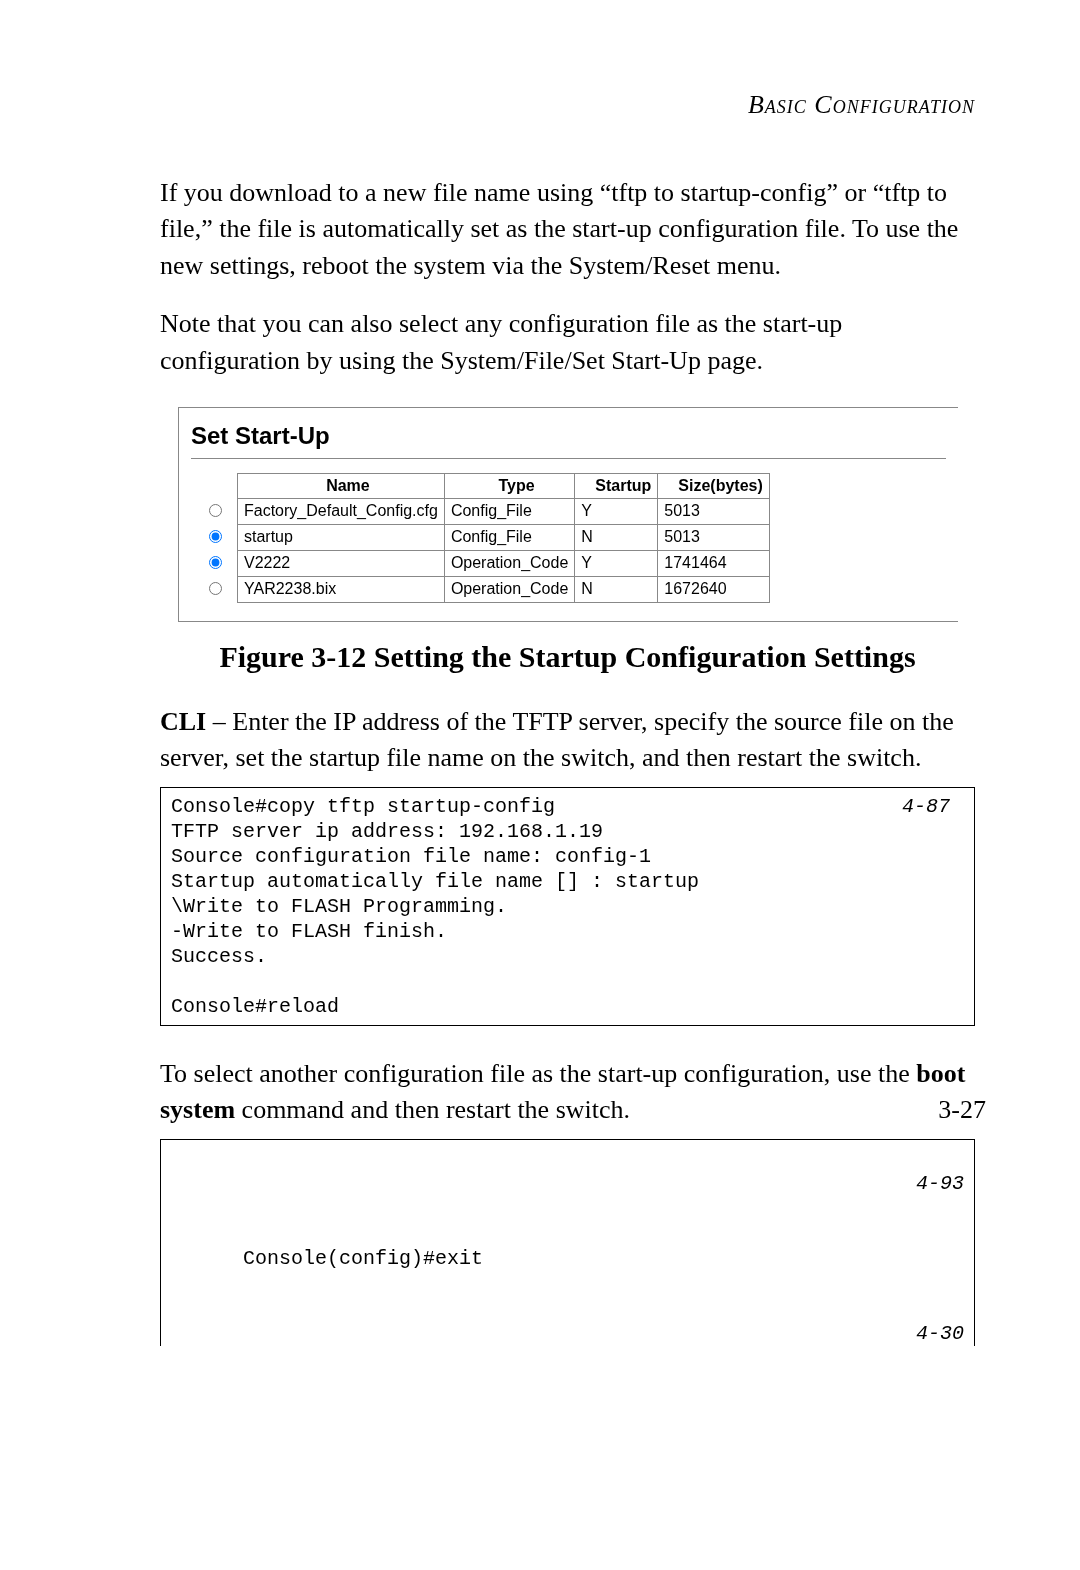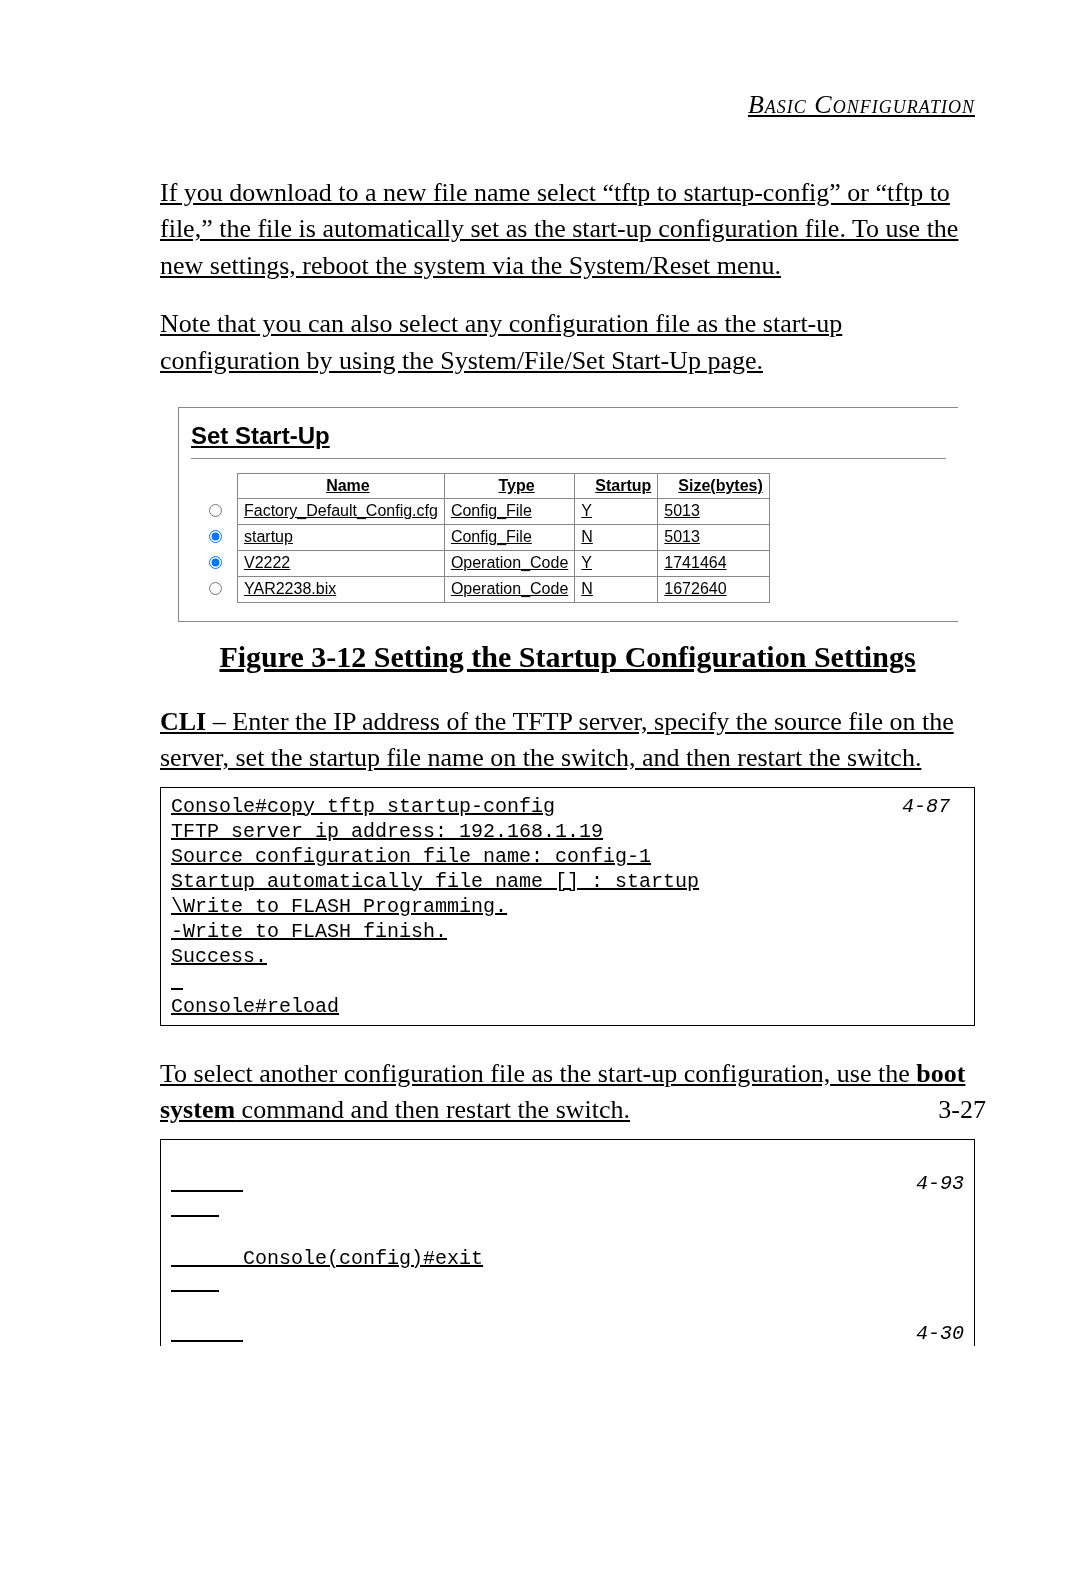--- a/index.html
+++ b/index.html
@@ -8,21 +8,20 @@
     background: #fff;
     color: #000;
     font-family: Garamond, "Times New Roman", Times, serif;
   }
   .page {
     width: 1080px;
     height: 1180px;
     position: relative;
     box-sizing: border-box;
     padding: 90px 105px 50px 160px;
-    text-decoration: underline;
   }
   .running-head {
     text-align: right;
     font-variant: small-caps;
     font-style: italic;
     font-size: 26px;
     letter-spacing: 1px;
     margin-bottom: 55px;
     color: #000;
   }
@@ -125,21 +124,21 @@
     margin-left: 44px;
   }
 </style>
 </head>
 <body>
 
 <div class="page">
 
   <div class="running-head">Basic Configuration</div>
 
-  <div class="body-text">If you download to a new file name select “tftp to startup-config” or “tftp to file,” the file is automatically set as the start-up configuration file. To use the new settings, reboot the system via the System/Reset menu.</div>
+  <div class="body-text">If you download to a new file name using “tftp to startup-config” or “tftp to file,” the file is automatically set as the start-up configuration file. To use the new settings, reboot the system via the System/Reset menu.</div>
   <div class="body-text">Note that you can also select any configuration file as the start-up configuration by using the System/File/Set Start-Up page.</div>
 
   <div class="shot">
     <div class="shot-title">Set Start-Up</div>
     <hr>
     <table class="grid-table">
       <thead>
         <tr>
           <th class="sel"></th>
           <th>Name</th>

